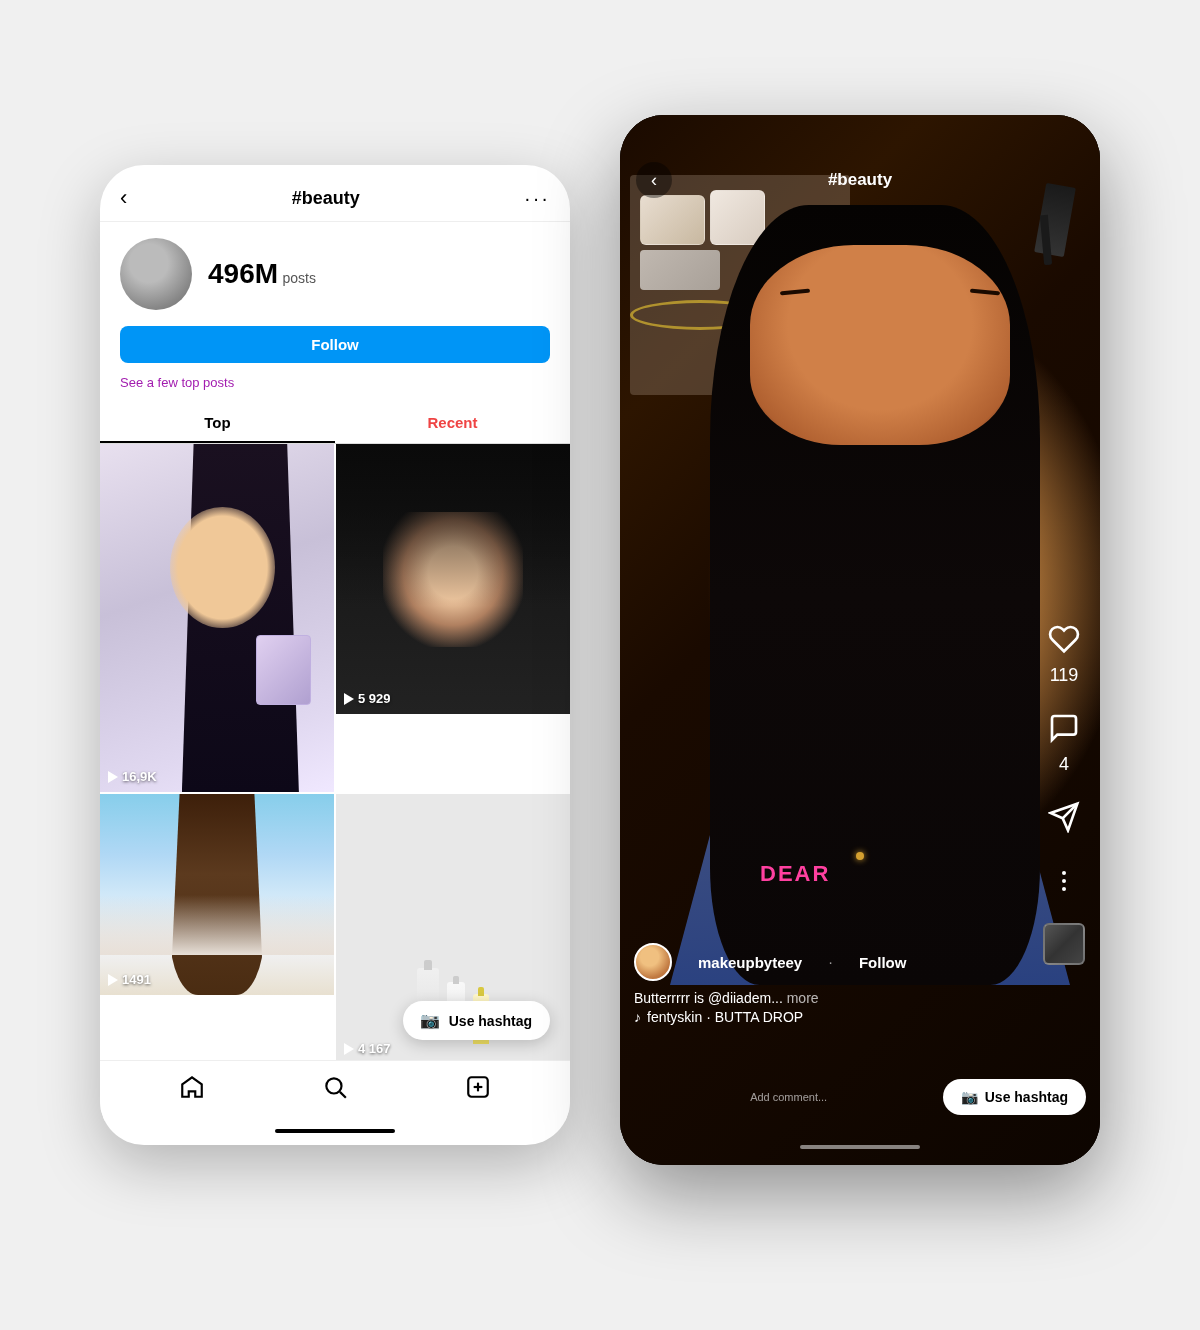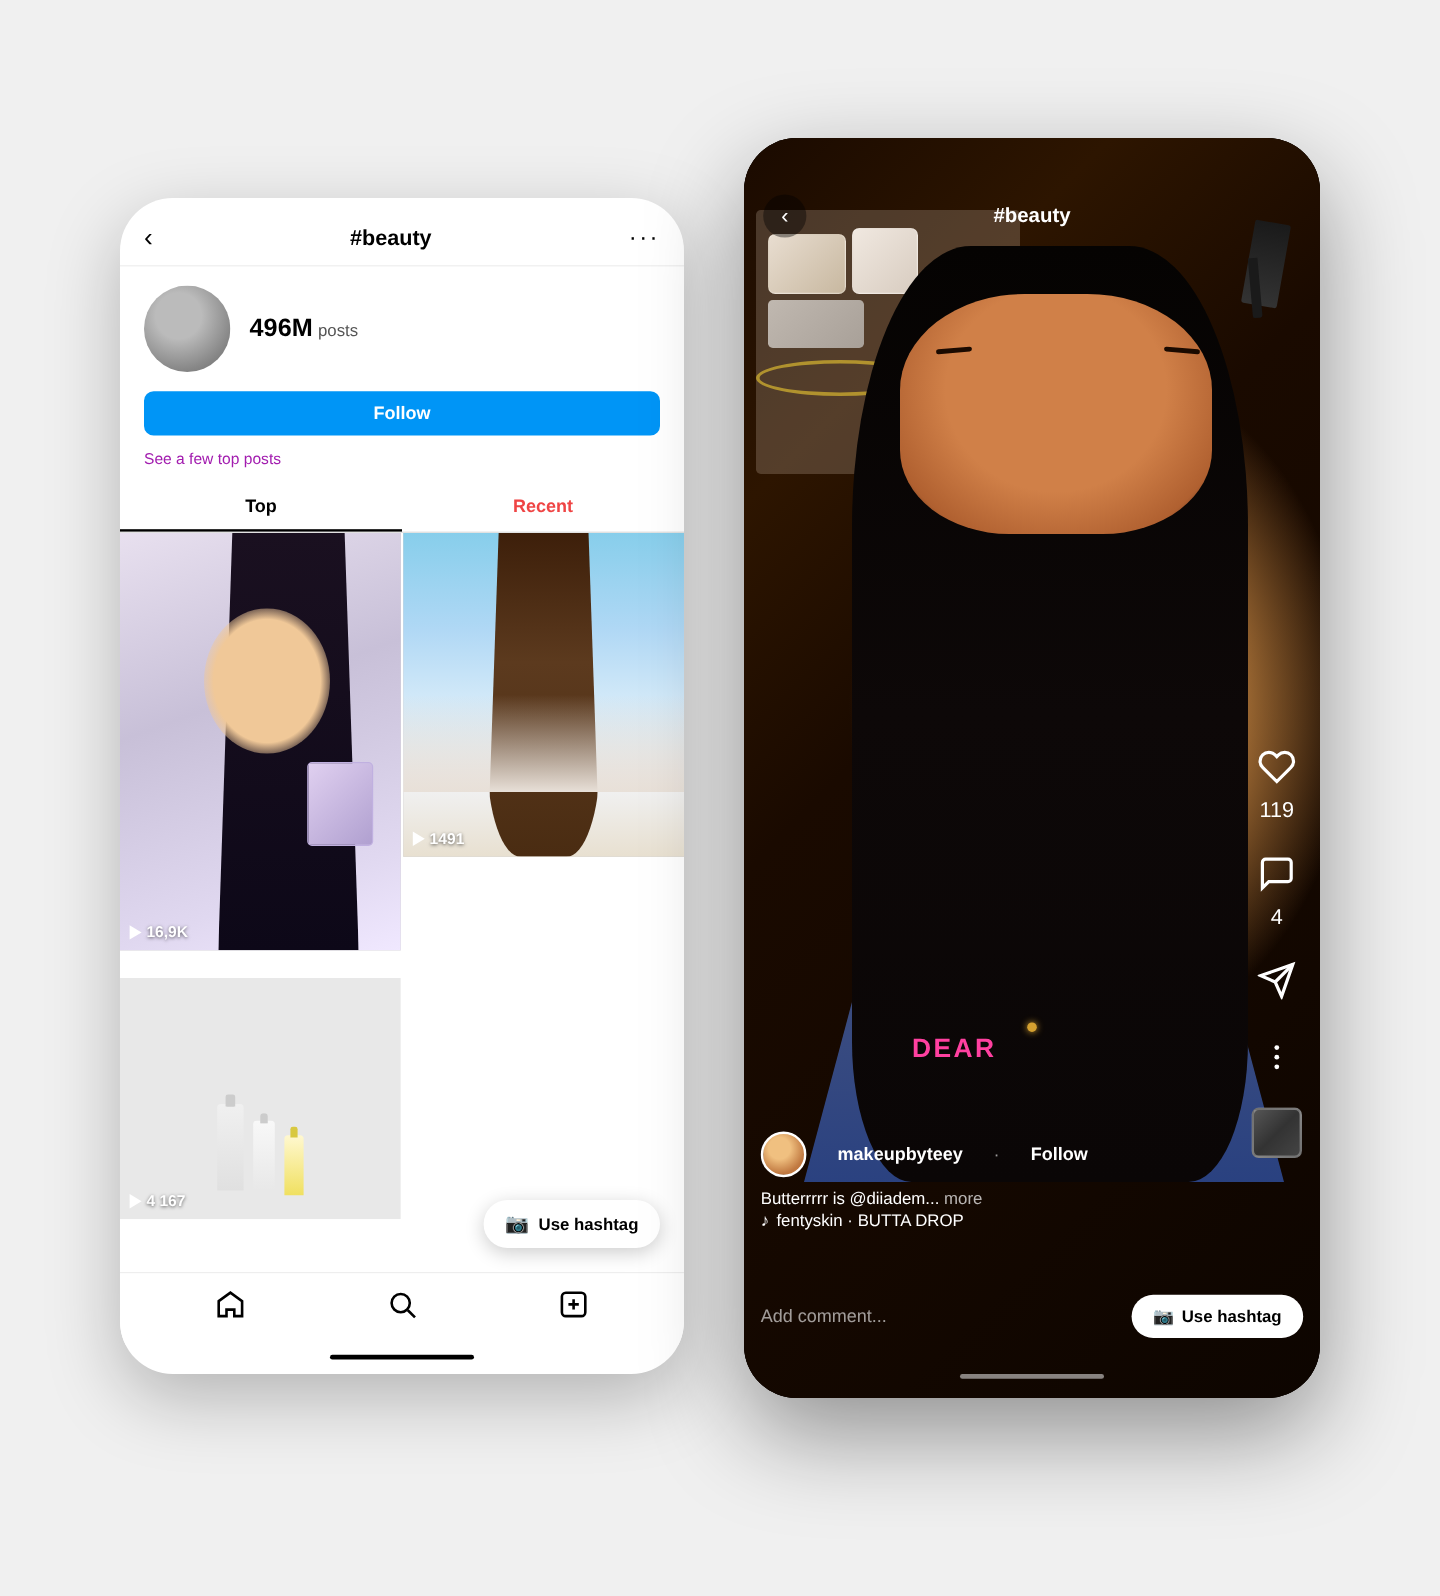--- a/index.html
+++ b/index.html
@@ -85,21 +85,21 @@
     }
     .ig-avatar-img {
       width: 100%;
       height: 100%;
       background: radial-gradient(circle at 40% 35%, #bbb 30%, #888 70%, #666 100%);
     }
     .ig-stats {
       flex: 1;
     }
     .ig-stats-count {
-      font-size: 21px;
+      font-size: 28px;
       font-weight: 700;
       color: #000;
     }
     .ig-stats-label {
       font-size: 14px;
       color: #555;
     }
 
     
     .ig-follow-btn {
@@ -429,21 +429,22 @@
       left: 14px;
       right: 14px;
       display: flex;
       align-items: center;
       justify-content: space-between;
       z-index: 10;
     }
     .tt-comment-input {
       flex: 1;
       color: rgba(255,255,255,0.6);
-      font-size: 15px;
+      font-size: 11px;
+      text-align: center;
     }
     .tt-use-hashtag-btn {
       background: #fff;
       border-radius: 24px;
       padding: 10px 18px;
       display: flex;
       align-items: center;
       gap: 6px;
       font-size: 14px;
       font-weight: 600;
@@ -529,20 +530,32 @@
             <div style="position:absolute;top:18%;left:30%;width:45%;height:35%;background:radial-gradient(ellipse at 50% 50%,#f0c898 60%,transparent 80%);border-radius:50%;"></div>
 
             <div style="position:absolute;bottom:25%;right:10%;width:55px;height:70px;background:linear-gradient(135deg,#e0d0f0,#b0a0d0);border-radius:4px;border:1px solid #c0b0e0;"></div>
           </div>
           <div class="grid-overlay">
             <div class="play-icon-small"></div>
             <span>16,9K</span>
           </div>
         </div>
 
+        <div class="ig-grid-item">
+          <div style="width:100%;height:100%;background:linear-gradient(180deg,#111 0%,#1a1a1a 50%,#222 100%);position:relative;">
+
+            <div style="position:absolute;top:25%;left:20%;width:60%;height:50%;background:radial-gradient(ellipse at 50% 45%,#f0c8a0 25%,#b08060 50%,transparent 75%);"></div>
+
+            <div style="position:absolute;top:0;left:0;right:0;height:60%;background:linear-gradient(180deg,#0a0a0a 0%,transparent 100%);"></div>
+          </div>
+          <div class="grid-overlay">
+            <div class="play-icon-small"></div>
+            <span>5 929</span>
+          </div>
+        </div>
 
         <div class="ig-grid-item">
           <div style="width:100%;height:100%;background:linear-gradient(180deg,#87ceeb 0%,#b0d8f5 30%,#d0e8f8 50%,#f0f0f0 80%,#e8e0d0 100%);position:relative;">
 
             <div style="position:absolute;top:0;left:30%;width:40%;height:100%;background:linear-gradient(180deg,#3d1f0a 0%,#5c3a1e 40%,#4a2c12 100%);clip-path:polygon(10% 0,90% 0,100% 100%,0 100%);border-radius:0 0 30% 30%;"></div>
 
             <div style="position:absolute;bottom:20%;left:0;right:0;height:30%;background:linear-gradient(180deg,transparent,#e8e0d8 100%);"></div>
           </div>
           <div class="grid-overlay">
             <div class="play-icon-small"></div>

